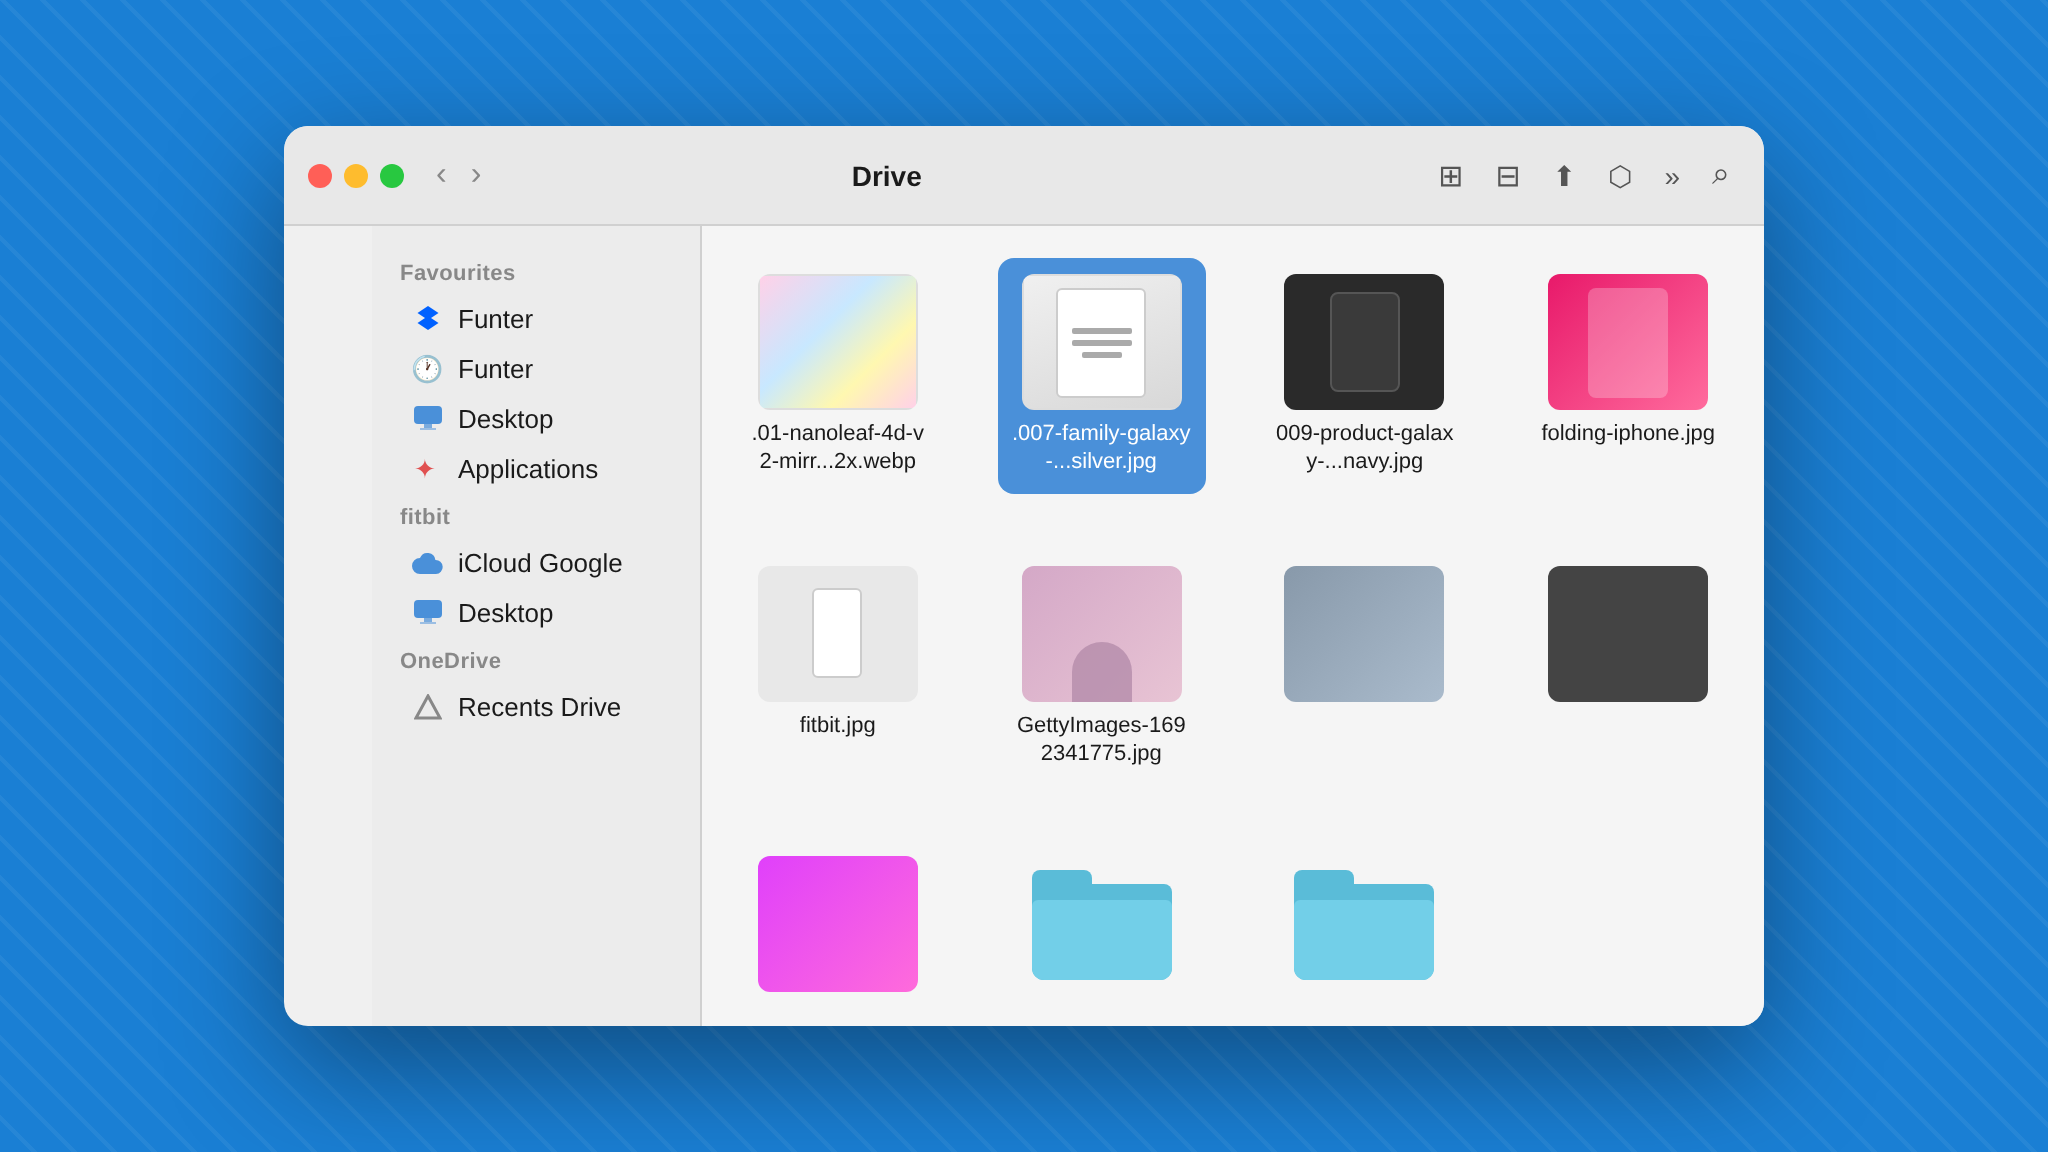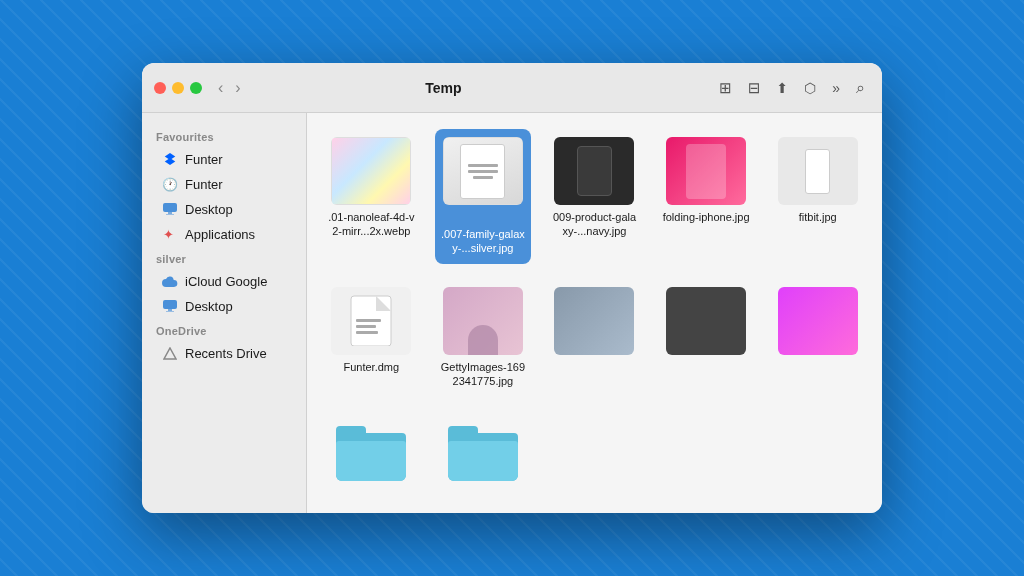--- a/index.html
+++ b/index.html
@@ -100,20 +100,21 @@
       overflow: hidden;
     }
     
     .sidebar {
       width: 165px;
       background: rgba(235,235,235,0.9);
       border-right: 1px solid #d0d0d0;
       padding: 12px 0;
       overflow-y: auto;
       flex-shrink: 0;
+      margin-left: 44px;
     }
     .sidebar-section-label {
       font-size: 11px;
       font-weight: 600;
       color: #888;
       padding: 6px 14px 3px 14px;
       letter-spacing: 0.02em;
       text-transform: none;
     }
     .sidebar-item {
@@ -138,38 +139,37 @@
     }
     
     .file-area {
       flex: 1;
       padding: 16px;
       overflow-y: auto;
       background: #f5f5f5;
     }
     .file-grid {
       display: grid;
-      grid-template-columns: repeat(5, 1fr);
-      gap: 15px;
+      grid-template-columns: repeat(4, 1fr);
+      gap: 28px;
     }
     .file-item {
       display: flex;
       flex-direction: column;
       align-items: center;
       gap: 5px;
       padding: 8px 4px;
       border-radius: 8px;
       cursor: pointer;
     }
     .file-item.selected {
       background: #4a90d9;
     }
     .file-item.selected .file-name {
       color: white;
-      margin-top: 17px;
     }
     .file-thumbnail {
       width: 80px;
       height: 68px;
       border-radius: 6px;
       overflow: hidden;
       display: flex;
       align-items: center;
       justify-content: center;
       flex-shrink: 0;
@@ -340,21 +340,21 @@
   <div class="titlebar">
     <div class="traffic-lights">
       <div class="traffic-light tl-red"></div>
       <div class="traffic-light tl-yellow"></div>
       <div class="traffic-light tl-green"></div>
     </div>
     <div class="nav-buttons">
       <button class="nav-btn">‹</button>
       <button class="nav-btn">›</button>
     </div>
-    <div class="titlebar-title">Temp</div>
+    <div class="titlebar-title">Drive</div>
     <div class="toolbar-right">
       <button class="toolbar-btn">⊞</button>
       <button class="toolbar-btn">⊟</button>
       <button class="toolbar-btn" style="font-size:14px;">⬆</button>
       <button class="toolbar-btn" style="font-size:14px;">⬡</button>
       <button class="toolbar-btn" style="font-size:14px;">»</button>
       <button class="toolbar-btn" style="font-size:16px;">⌕</button>
     </div>
   </div>
 
@@ -389,21 +389,21 @@
       </div>
       <div class="sidebar-item">
         <span class="sidebar-icon icon-applications">
           <svg width="14" height="14" viewBox="0 0 14 14">
               <text x="0" y="12" font-size="13" fill="#e05050">✦</text>
             </svg>
         </span>
         <span>Applications</span>
       </div>
 
-      <div class="sidebar-section-label">silver</div>
+      <div class="sidebar-section-label">fitbit</div>
 
       <div class="sidebar-item">
         <span class="sidebar-icon icon-icloud">
           <svg width="16" height="11" viewBox="0 0 16 11">
               <path d="M12 11H4a4 4 0 0 1 0-8 4 4 0 0 1 7.7 1A3 3 0 0 1 12 11z" fill="#4a90d9"></path>
             </svg>
         </span>
         <span>iCloud Google</span>
       </div>
       <div class="sidebar-item">
@@ -472,36 +472,20 @@
 
         <div class="file-item">
           <div class="file-thumbnail">
             <div class="thumb-fitbit">
               <div class="thumb-fitbit-device"></div>
             </div>
           </div>
           <span class="file-name">fitbit.jpg</span>
         </div>
 
-        <div class="file-item">
-          <div class="file-thumbnail">
-            <div class="thumb-dmg">
-              <div style="text-align:center;">
-                <svg width="50" height="55" viewBox="0 0 50 55">
-                  <rect x="5" y="5" width="40" height="50" rx="3" fill="white" stroke="#ccc" stroke-width="1"></rect>
-                  <polygon points="30,5 45,20 30,20" fill="#ddd"></polygon>
-                  <rect x="10" y="28" width="25" height="3" rx="1" fill="#aaa"></rect>
-                  <rect x="10" y="34" width="20" height="3" rx="1" fill="#aaa"></rect>
-                  <rect x="10" y="40" width="22" height="3" rx="1" fill="#aaa"></rect>
-                </svg>
-              </div>
-            </div>
-          </div>
-          <span class="file-name">Funter.dmg</span>
-        </div>
 
         <div class="file-item">
           <div class="file-thumbnail">
             <div class="thumb-getty1" style="display:flex;align-items:flex-end;justify-content:center;">
               <div style="width:30px;height:30px;background:rgba(180,140,170,0.8);border-radius:50% 50% 0 0;"></div>
             </div>
           </div>
           <span class="file-name">GettyImages-1692341775.jpg</span>
         </div>
 

